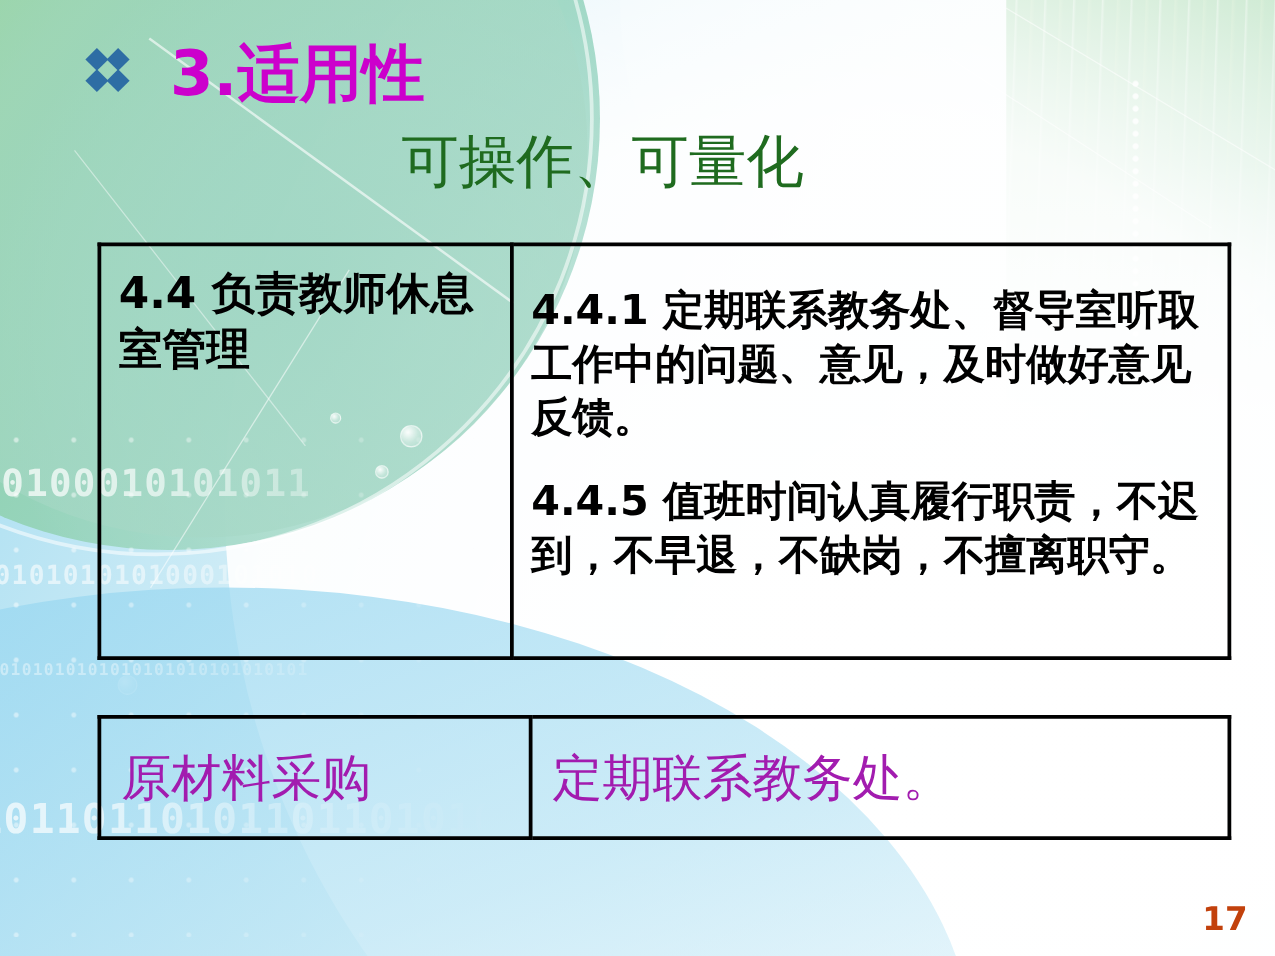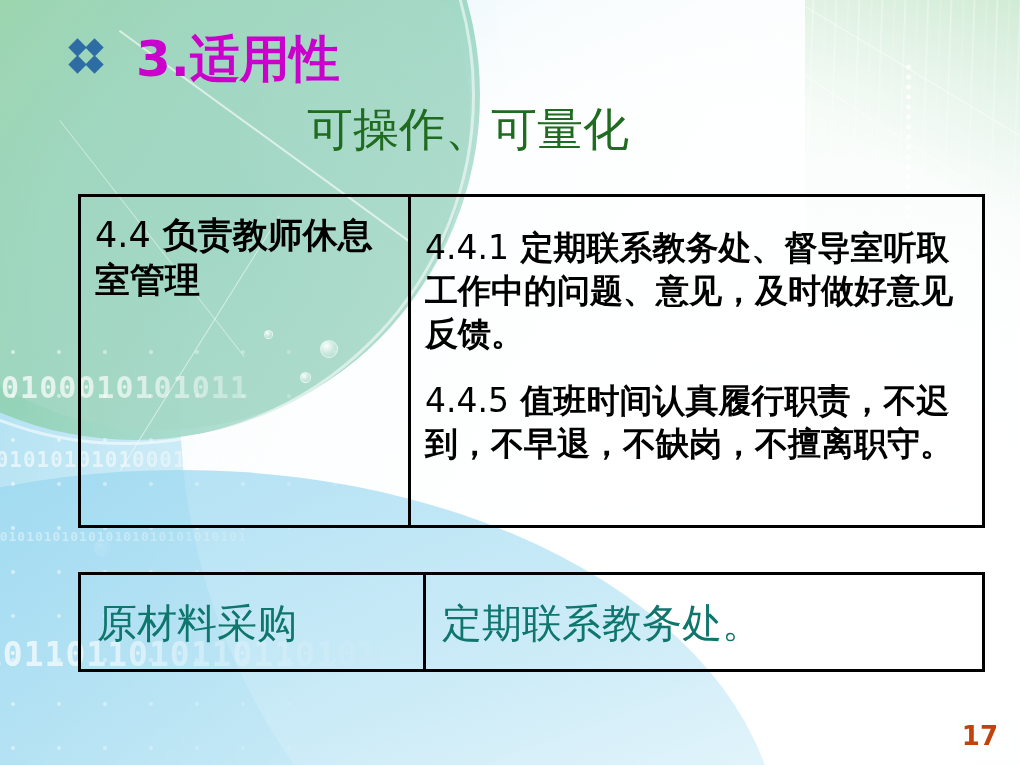--- a/index.html
+++ b/index.html
@@ -194,21 +194,21 @@
     font-family: "DejaVu Sans", "Liberation Sans", sans-serif;
     font-weight: bold;
     font-size: 50px;
     line-height: 1;
     color: #cc00cc;
     white-space: nowrap;
   }
 
   #subtitle {
     position: absolute;
-    left: 307px; top: 104px;
+    left: 321px; top: 104px;
     font-family: "DejaVu Serif", "Liberation Serif", serif;
     font-size: 46px;
     line-height: 1.1;
     color: #1f6b1f;
     white-space: nowrap;
   }
 
   
   .tbl {
     position: absolute;
@@ -240,32 +240,32 @@
   .cn-body {
     font-family: "DejaVu Serif", "Liberation Serif", serif;
     font-weight: bold;
     font-size: 33px;
     line-height: 1.30;
     color: #000000;
   }
   .cn-body + .cn-body { margin-top: 24px; }
   .num {
     font-family: "DejaVu Sans", "Liberation Sans", sans-serif;
-    font-weight: normal;
+    font-weight: bold;
   }
 
   #table-second { left: 78px; top: 572px; width: 898px; height: 100px; }
   #table-second td.c-left  { width: 342px; }
   #table-second td.c-right { width: 556px; }
   .cn-plain {
     font-family: "DejaVu Serif", "Liberation Serif", serif;
     font-weight: normal;
     font-size: 40px;
     line-height: 1;
-    color: #0f766e;
+    color: #a21caf;
     padding: 28px 10px 14px 16px;
     white-space: nowrap;
   }
 
   #page-number {
     position: absolute;
     right: 22px; bottom: 14px;
     font-family: "DejaVu Sans", "Liberation Sans", sans-serif;
     font-weight: bold;
     font-size: 26px;

